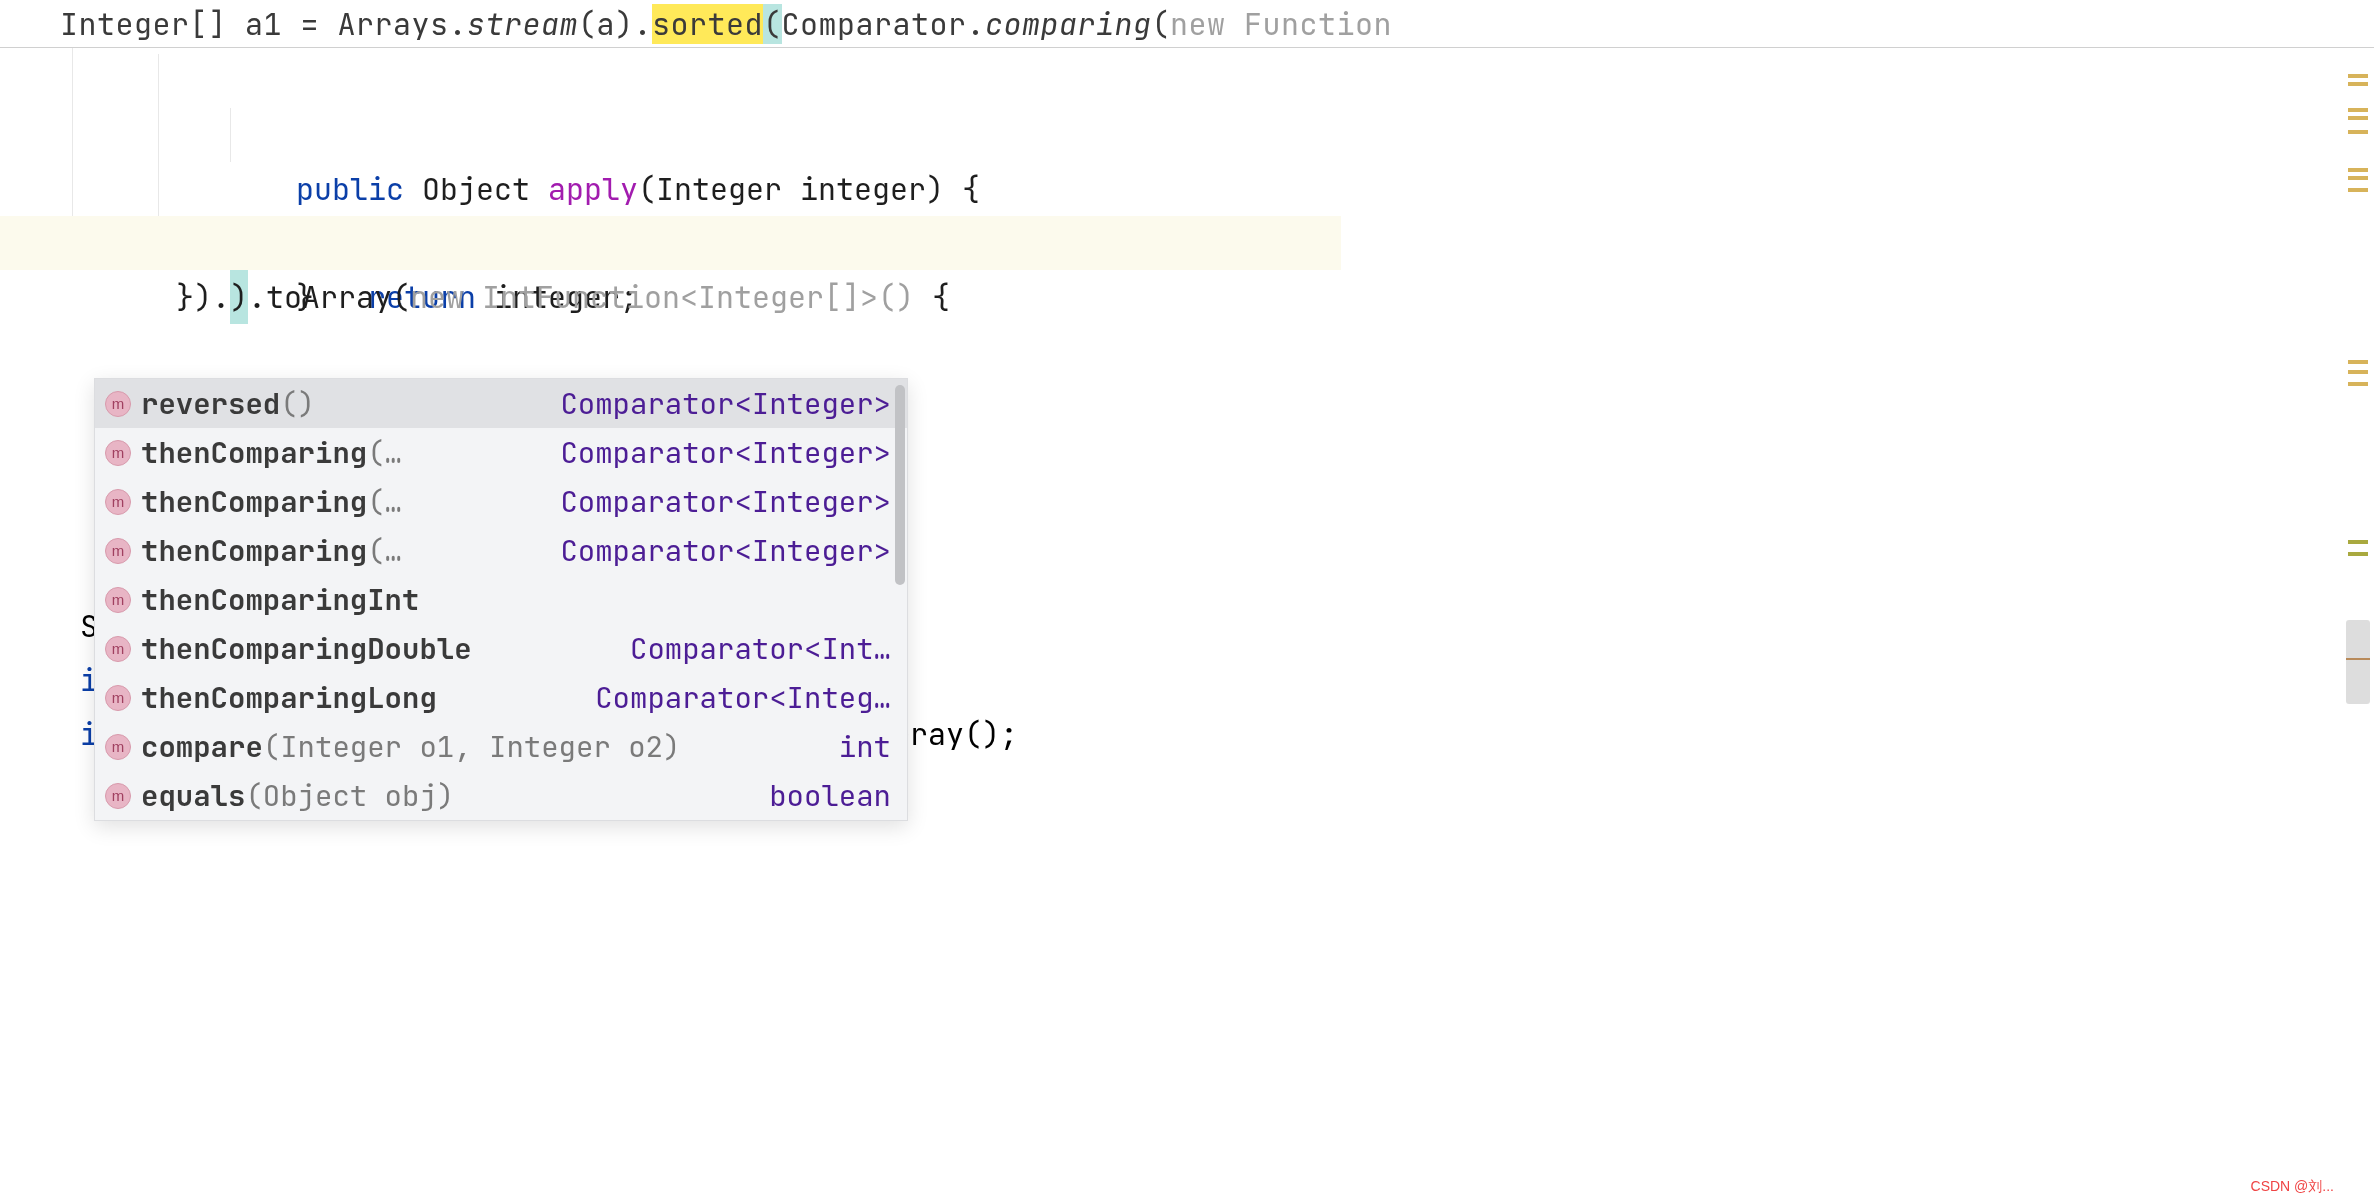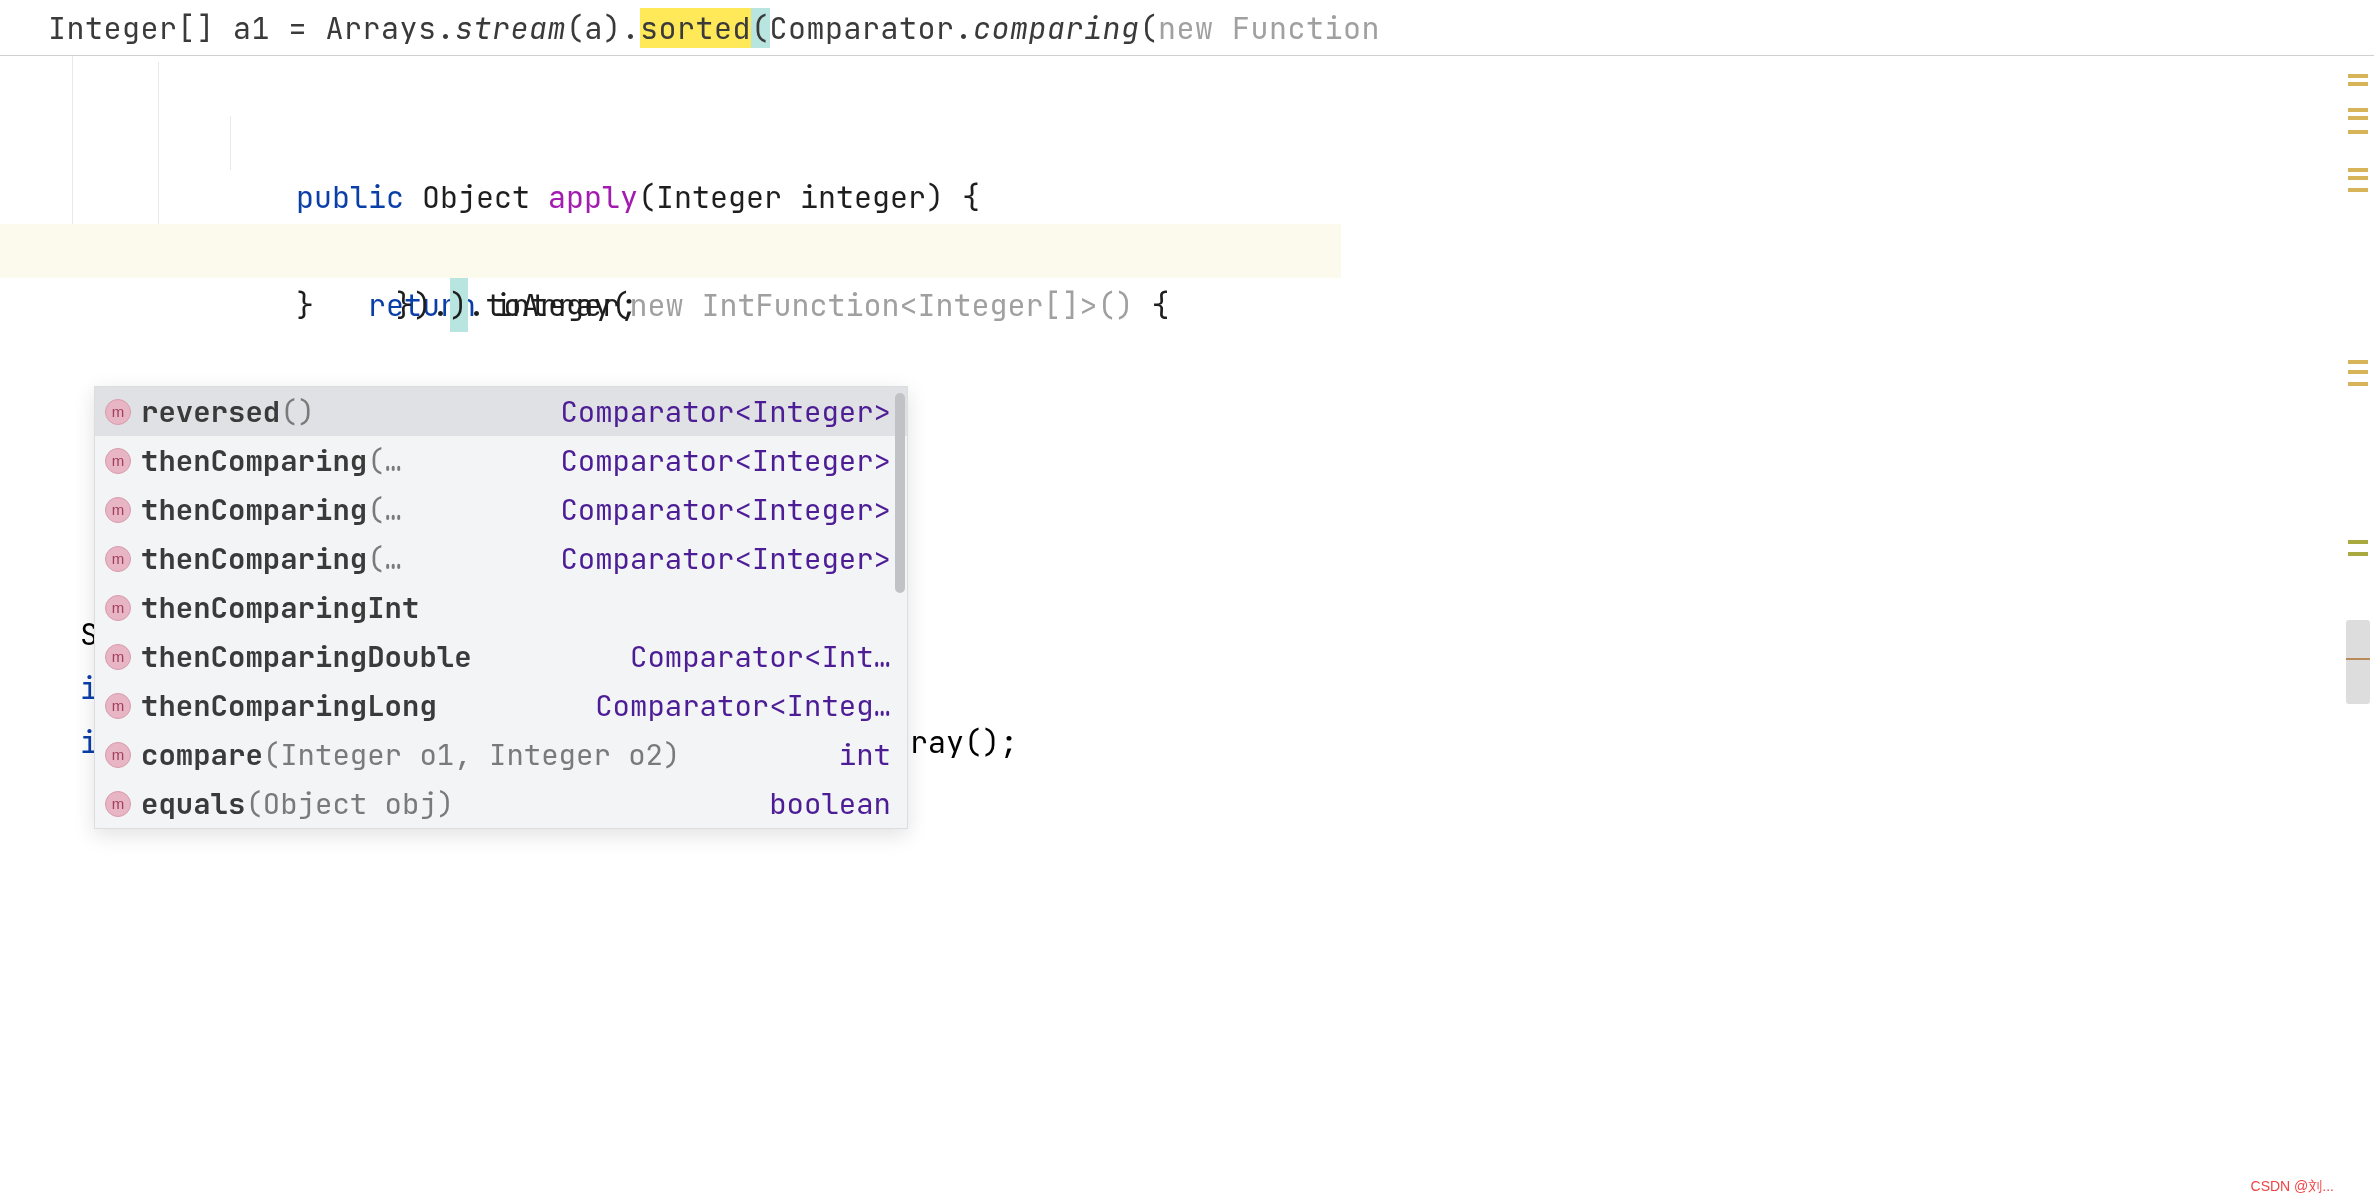--- a/index.html
+++ b/index.html
@@ -6,23 +6,23 @@
   body {
     font-family: "JetBrains Mono", "Menlo", "Consolas", monospace;
     font-size: 30px;
     background: #ffffff;
     overflow: hidden;
     width: 2374px;
     height: 1202px;
     position: relative;
   }
   .breadcrumb-bar {
-    height: 56px;
+    height: 48px;
     border-bottom: 1px solid #d0d0d0;
-    padding-left: 48px;
+    padding-left: 60px;
     display: flex;
     align-items: center;
     white-space: nowrap;
     overflow: hidden;
     color: #3a3a3a;
     letter-spacing: 0.5px;
   }
   .breadcrumb-bar .italic { font-style: italic; }
   .hl-yellow { background: #ffe959; }
   .hl-cyan { background: #b8e5e0; }
@@ -53,23 +53,22 @@
   .indent-guide {
     position: absolute;
     width: 1px;
     background: #e8e8e8;
     top: 0;
     bottom: 0;
   }
   .highlighted-line {
     background: #fcfaed;
     margin-left: -80px;
-    padding-left: 80px;
+    padding-left: 32px;
     width: 1341px;
-    text-align: center;
   }
   .caret-bg {
     background: #b8e5e0;
     display: inline-block;
   }
   
   .popup {
     position: absolute;
     left: 94px;
     top: 330px;

